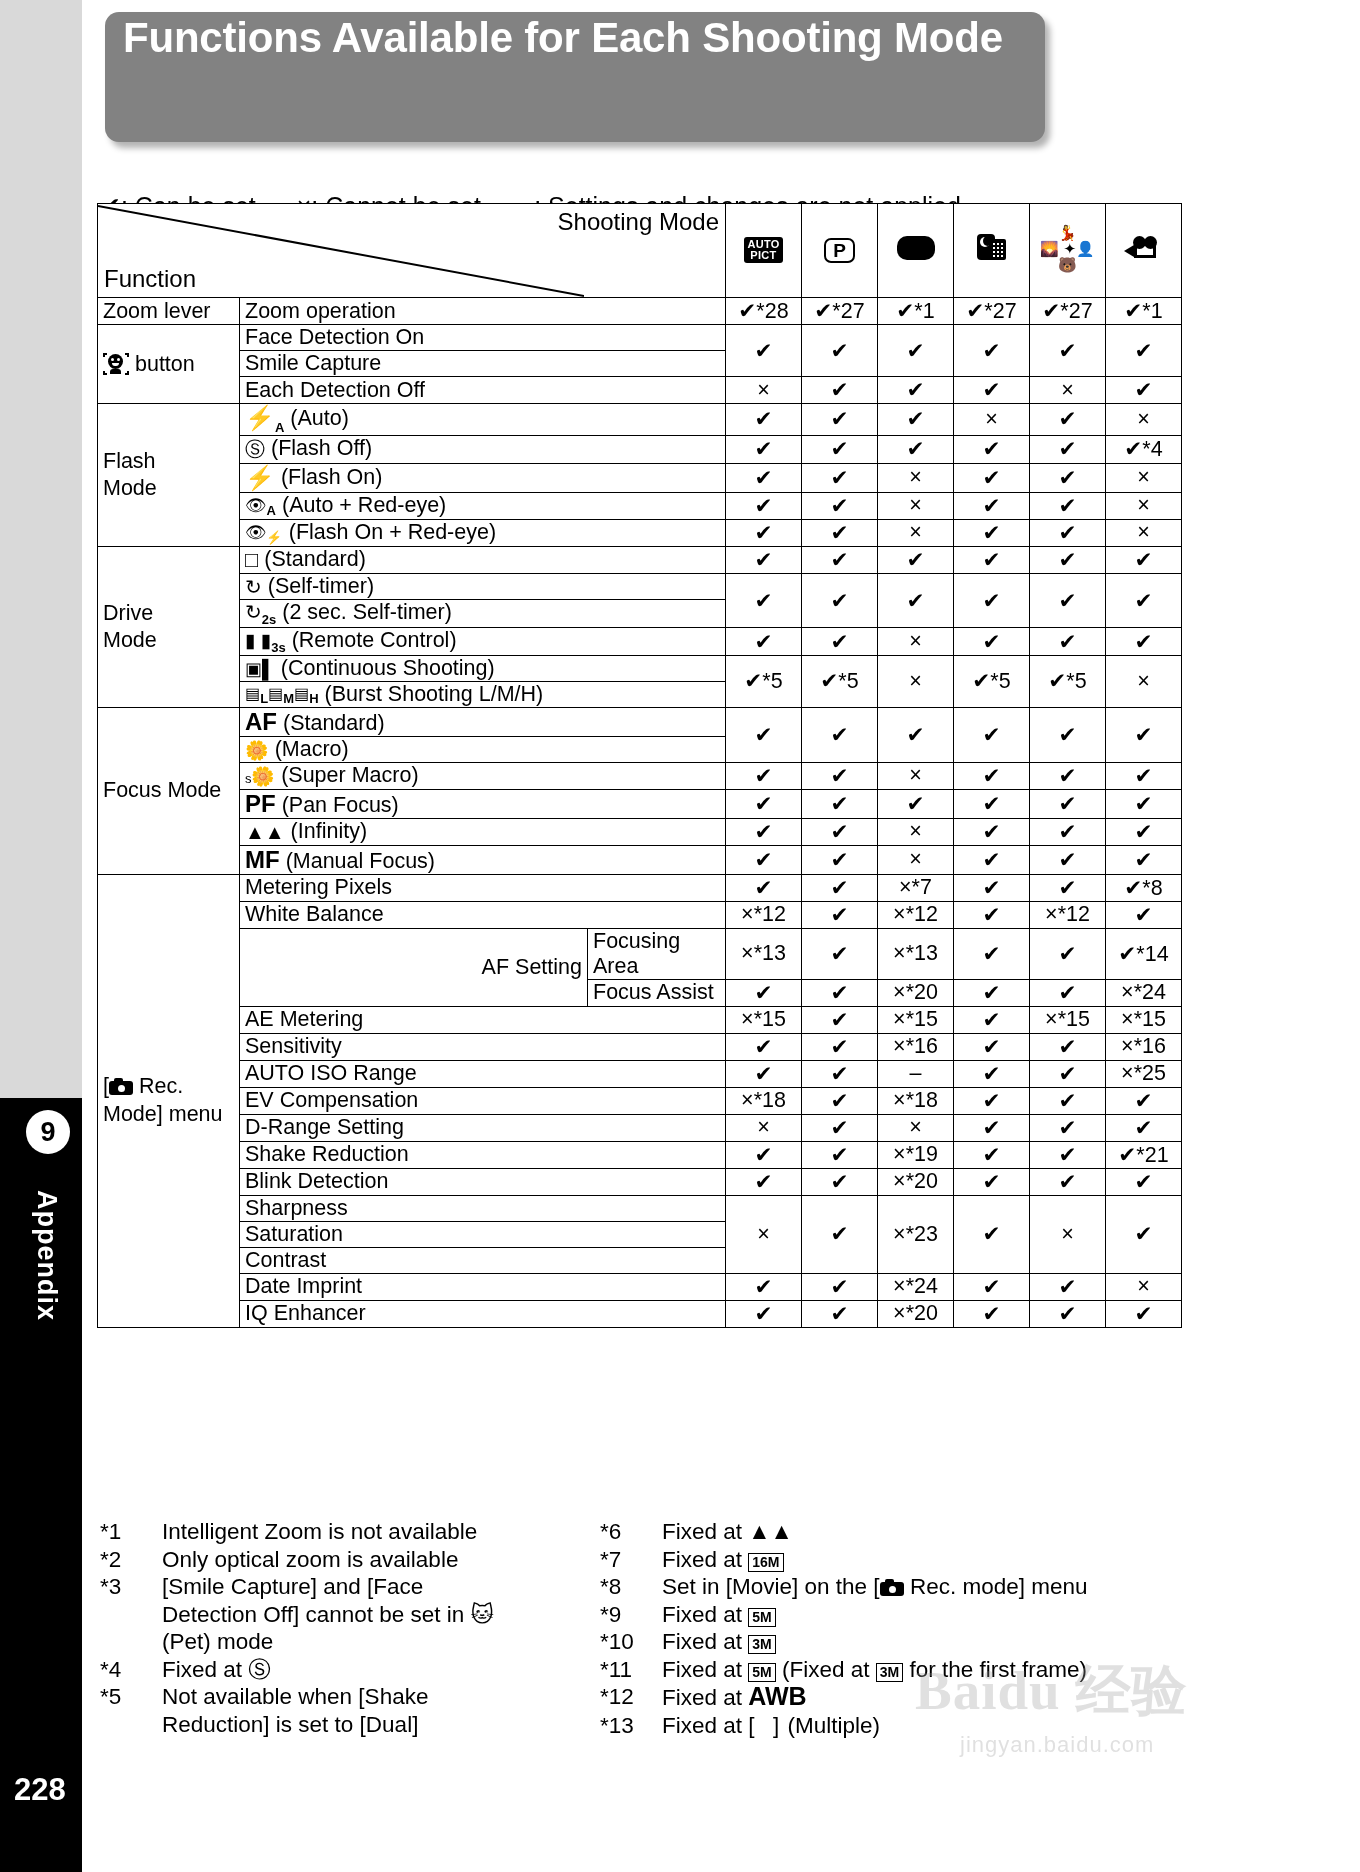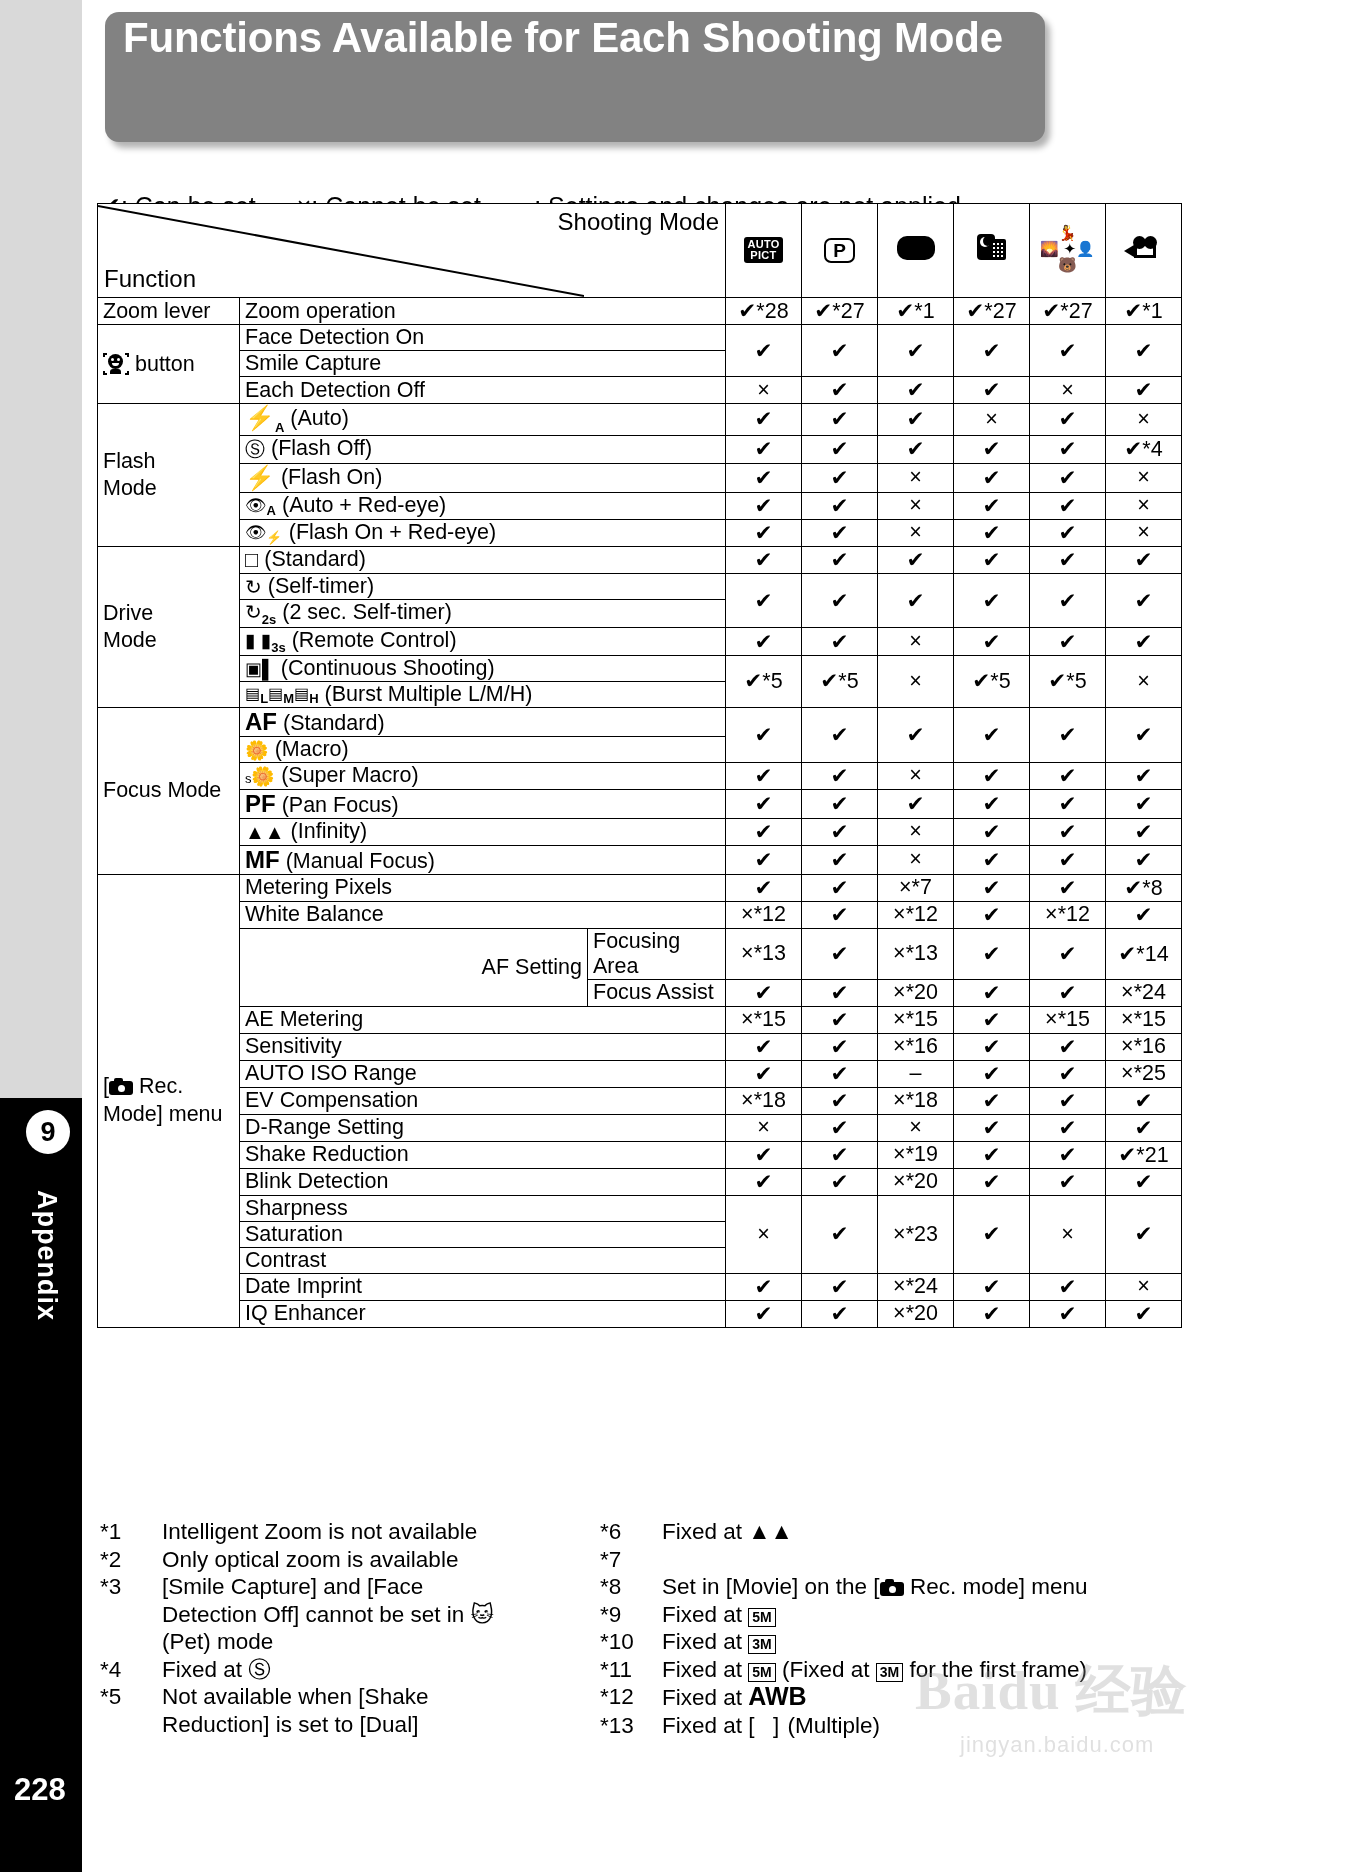--- a/index.html
+++ b/index.html
@@ -399,21 +399,21 @@
   <tr class="rowh">
     <td colspan="2"><span class="gi" style="font-size:18px;">▣▌</span> <span>(Continuous Shooting)</span></td>
     <td class="mode" rowspan="2">✔*5</td>
     <td class="mode" rowspan="2">✔*5</td>
     <td class="mode" rowspan="2">×</td>
     <td class="mode" rowspan="2">✔*5</td>
     <td class="mode" rowspan="2">✔*5</td>
     <td class="mode" rowspan="2">×</td>
   </tr>
   <tr class="rowh">
-    <td colspan="2"><span class="gi" style="font-size:16px;">▤<span class="sub-s">L</span>▤<span class="sub-s">M</span>▤<span class="sub-s">H</span></span> <span>(Burst Multiple L/M/H)</span></td>
+    <td colspan="2"><span class="gi" style="font-size:16px;">▤<span class="sub-s">L</span>▤<span class="sub-s">M</span>▤<span class="sub-s">H</span></span> <span>(Burst Shooting L/M/H)</span></td>
   </tr>
 
   <tr class="rowh">
     <td rowspan="6">Focus Mode</td>
     <td colspan="2"><span style="font-weight:bold;font-size:24px;margin-top:29px;">AF</span> <span>(Standard)</span></td>
     <td class="mode" rowspan="2">✔</td>
     <td class="mode" rowspan="2">✔</td>
     <td class="mode" rowspan="2">✔</td>
     <td class="mode" rowspan="2">✔</td>
     <td class="mode" rowspan="2">✔</td>
@@ -622,20 +622,21 @@
     </div>
   </div>
 
   <div id="fn-right">
     <div class="fn-row">
       <span class="fn-num">*6</span>
       <span class="fn-txt">Fixed at <span>▲▲</span></span>
     </div>
     <div class="fn-row">
       <span class="fn-num">*7</span>
+      <span class="fn-txt"><span>Fixed at </span><span class="px-box">16M</span></span>
     </div>
     <div class="fn-row">
       <span class="fn-num">*8</span>
       <span class="fn-txt">Set in [Movie] on the [<span class="ico-cam"><span class="bx"></span><span class="bump"></span><span class="ln"></span></span> Rec. mode] menu</span>
     </div>
     <div class="fn-row">
       <span class="fn-num">*9</span>
       <span class="fn-txt"><span>Fixed at </span><span class="px-box">5M</span></span>
     </div>
     <div class="fn-row">

